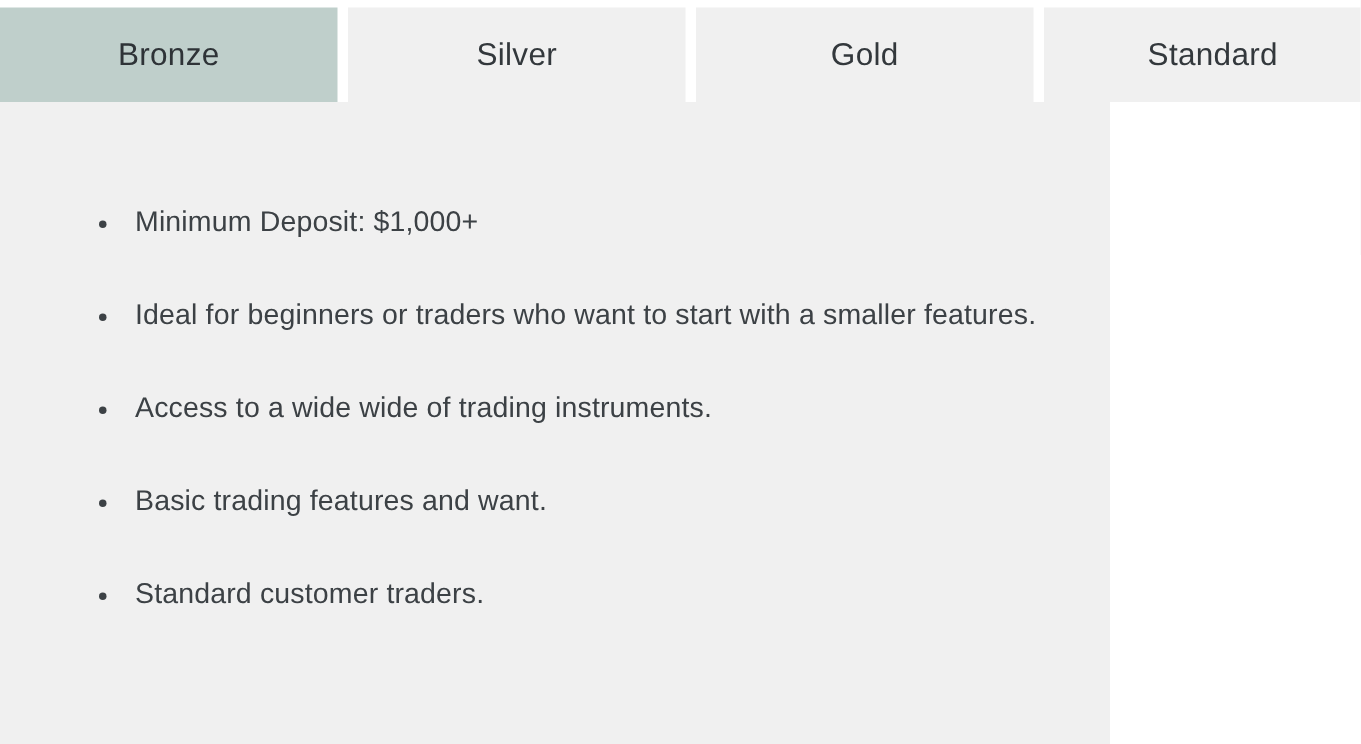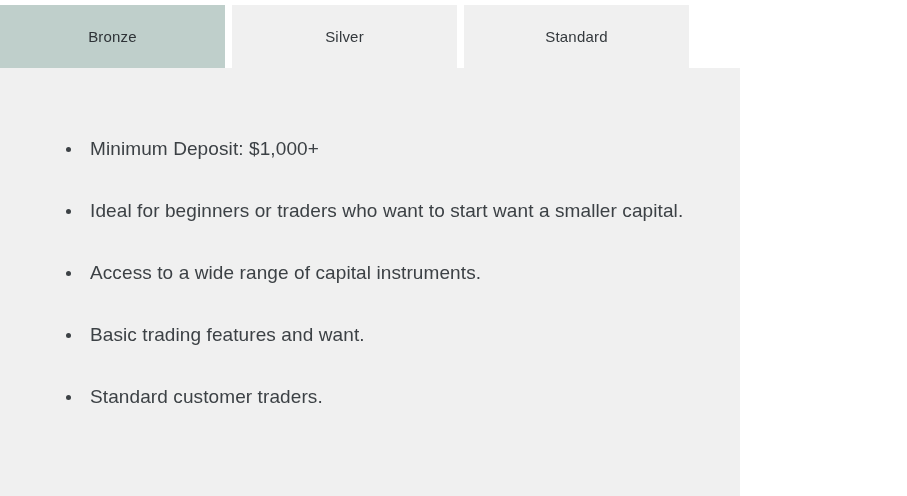--- a/index.html
+++ b/index.html
@@ -48,21 +48,21 @@
 
   .tab + .tab {
     margin-left: 7px;
   }
 
   .tab.active {
     background: #bfcfcb;
   }
 
   .tab-label {
-    font-size: 15px;
+    font-size: 21px;
     line-height: 1;
     color: #33383c;
     font-weight: 400;
     letter-spacing: 0.2px;
     white-space: nowrap;
   }
 
   .tab.active .tab-label {
     color: #2e3337;
   }
@@ -122,44 +122,47 @@
   <div class="tab-strip">
 
     <div class="tab active">
       <span class="tab-label">Bronze</span>
     </div>
 
     <div class="tab">
       <span class="tab-label">Silver</span>
     </div>
 
+    <div class="tab">
+      <span class="tab-label">Gold</span>
+    </div>
 
     <div class="tab">
       <span class="tab-label">Standard</span>
     </div>
 
   </div>
 
   <div class="panel">
 
     <ul class="feature-list">
 
       <li class="feature-item">
         <span class="bullet-dot"></span>
         <span class="feature-text">Minimum Deposit: $1,000+</span>
       </li>
 
       <li class="feature-item">
         <span class="bullet-dot"></span>
-        <span class="feature-text">Ideal for beginners or traders who want to start want a smaller capital.</span>
+        <span class="feature-text">Ideal for beginners or traders who want to start with a smaller features.</span>
       </li>
 
       <li class="feature-item">
         <span class="bullet-dot"></span>
-        <span class="feature-text">Access to a wide range of capital instruments.</span>
+        <span class="feature-text">Access to a wide wide of trading instruments.</span>
       </li>
 
       <li class="feature-item">
         <span class="bullet-dot"></span>
         <span class="feature-text">Basic trading features and want.</span>
       </li>
 
       <li class="feature-item">
         <span class="bullet-dot"></span>
         <span class="feature-text">Standard customer traders.</span>

